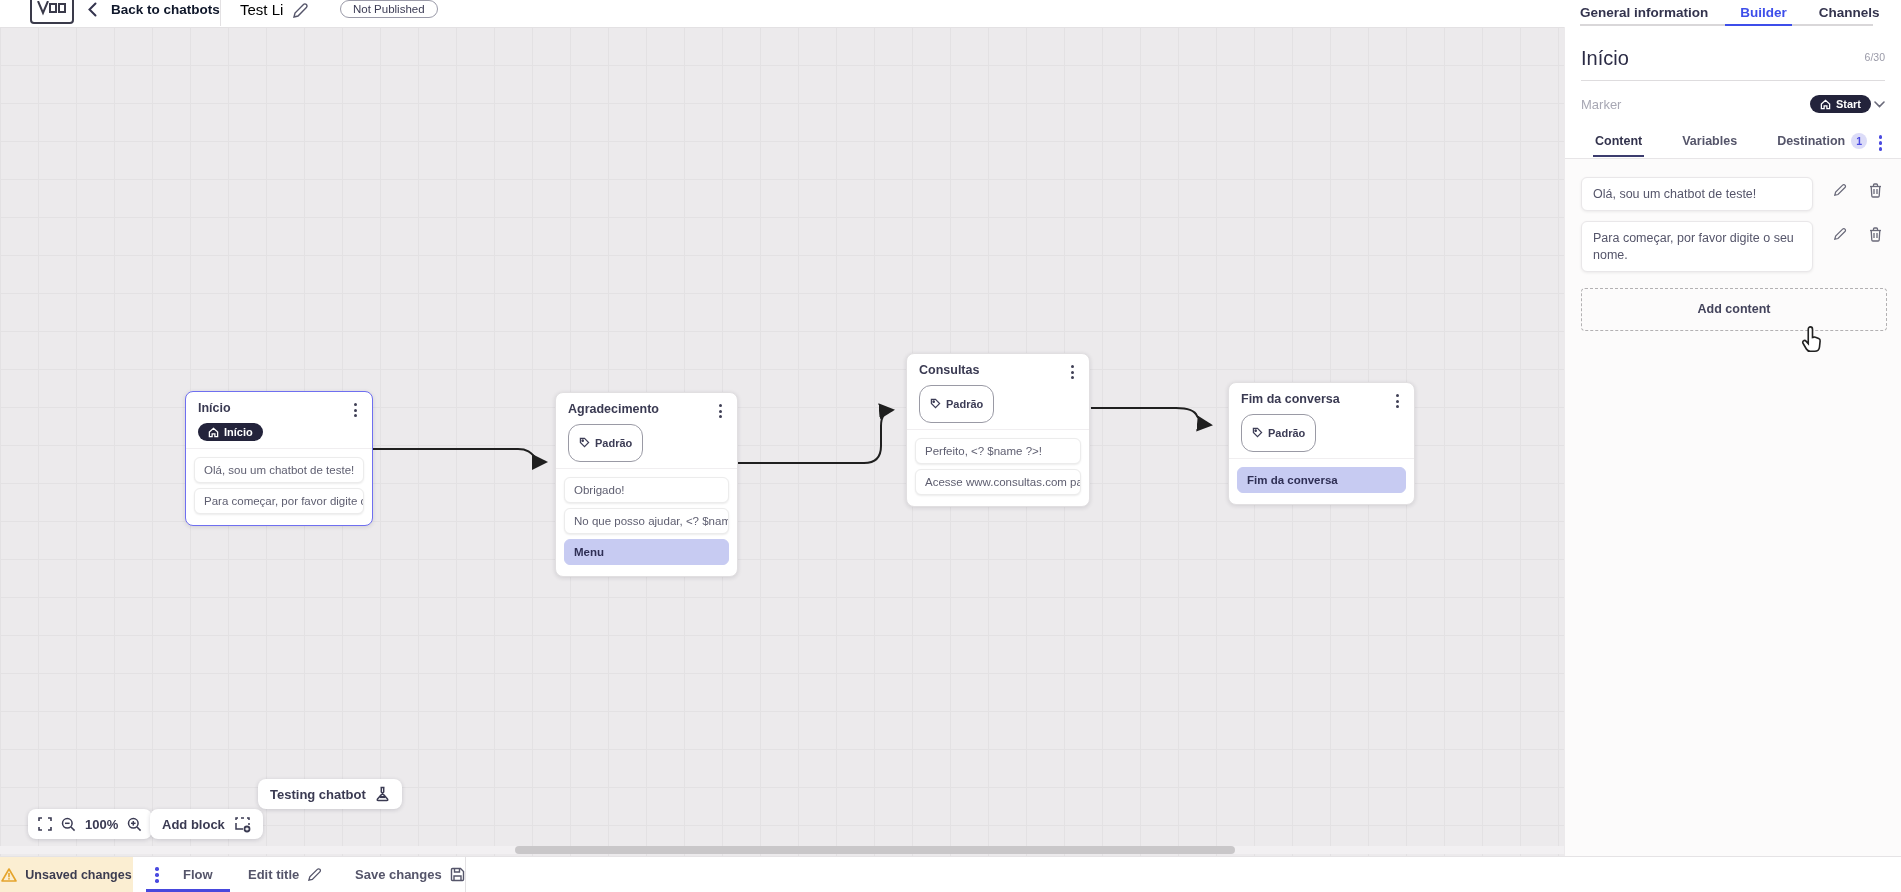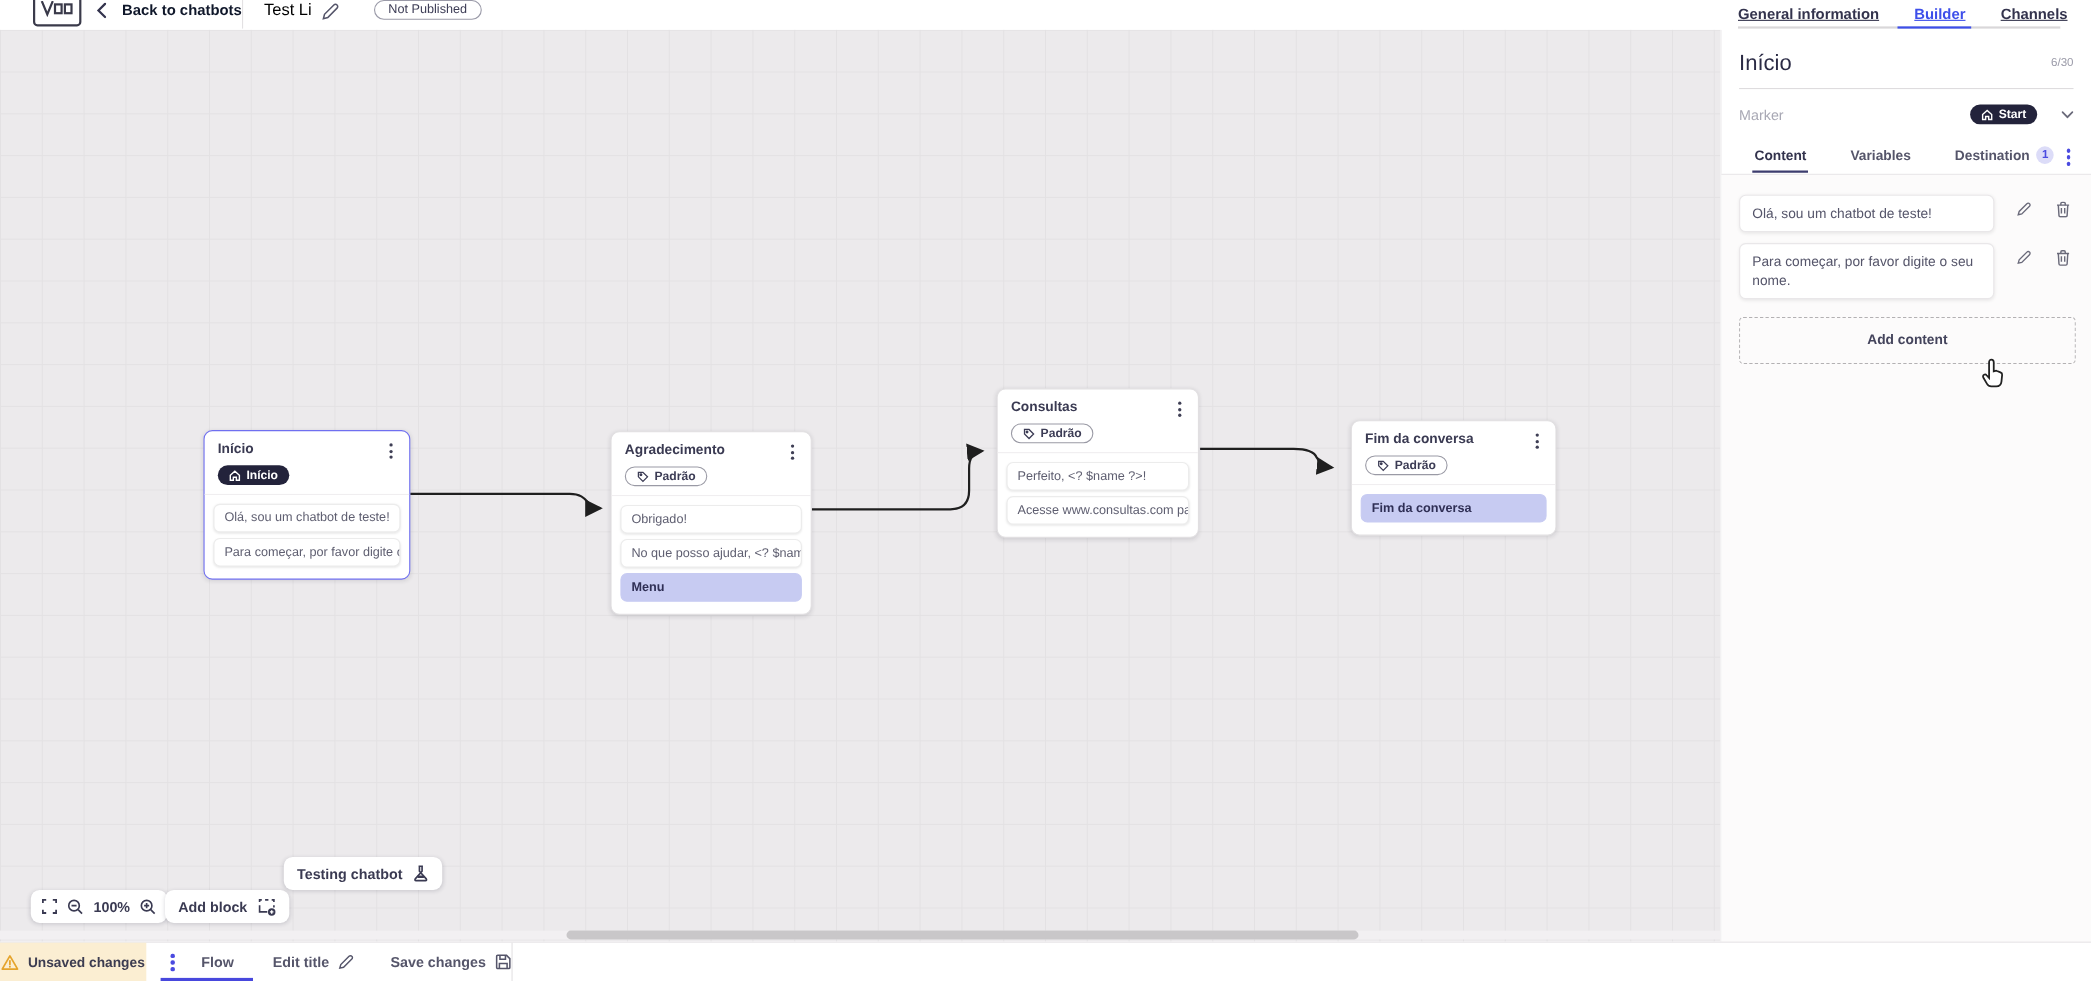--- a/index.html
+++ b/index.html
@@ -11,21 +11,21 @@
   .logo { position:absolute; left:30px; top:-9px; width:44px; height:33px; border:2px solid #3a3a4a; border-radius:4px; background:#fff; }
   .logo svg { position:absolute; left:4px; top:8px; }
   .back-group { position:absolute; left:88px; top:2px; display:flex; align-items:center; gap:14px; cursor:pointer; }
   .back-label { font-size:13.5px; font-weight:700; color:#0f172a; }
   .tb-divider { position:absolute; left:220px; top:0; width:1px; height:26px; background:#e3e1e3; }
   .doc-title { position:absolute; left:240px; top:1px; font-size:15px; color:#000000; }
   .edit-pencil { position:absolute; left:292px; top:2px; color:#55556a; }
   .status-pill { position:absolute; left:340px; top:0px; border:1px solid #9a9aa8; border-radius:11px;
     padding:2px 12px; font-size:11.5px; color:#3c3c55; background:#fff; }
   .top-tabs { position:absolute; left:1580px; top:0; width:300px; height:26px; display:flex; gap:32px; align-items:center; }
-  .top-tab { font-size:13.5px; font-weight:700; color:#33334d; padding-bottom:2px; cursor:pointer;text-decoration:underline; }
+  .top-tab { font-size:13.5px; font-weight:700; color:#33334d; padding-bottom:2px; cursor:pointer; }
   .top-tab.active { color:#3d4eea; }
   .top-tabs-baseline { position:absolute; left:1580px; top:24px; width:293px; height:2px; background:#d9d7d9; }
   .top-tabs-active-line { position:absolute; left:1725px; top:24px; width:67px; height:2px; background:#3d4eea; }
 
   
   .canvas { position:absolute; left:0; top:27px; width:1564px; height:829px; background-color:#eceaec;
     background-image:linear-gradient(to right,#e3e1e3 1px,transparent 1px),linear-gradient(to bottom,#e3e1e3 1px,transparent 1px);
     background-size:38px 38px; overflow:hidden; }
   .wires { position:absolute; left:0; top:0; width:1564px; height:829px; pointer-events:none; }
 
@@ -33,22 +33,22 @@
     box-shadow:0 1px 4px rgba(40,40,60,.14); padding-bottom:6px; cursor:pointer; }
   .node.selected { border:1.5px solid #6f6ff0; }
   .node-head { display:flex; justify-content:space-between; align-items:flex-start; padding:9px 12px 2px; }
   .node-title { font-size:12.5px; font-weight:700; color:#3a3a52; }
   .vdots { display:flex; flex-direction:column; gap:2.5px; padding:2px 3px; cursor:pointer; }
   .vdots i { width:3px; height:3px; border-radius:50%; background:#3f3f55; }
   .vdots.blue i { background:#4a4ae0; width:3.5px; height:3.5px; }
   .badge-row { padding:2px 12px 6px; }
   .badge-dark { display:inline-flex; align-items:center; gap:5px; background:#23233b; color:#fff;
     font-size:11px; font-weight:700; border-radius:12px; padding:3px 10px; }
-  .badge-tag { display:inline-flex; align-items:flex-end; gap:5px; background:#fff; color:#3c3c55;
-    font-size:11px; font-weight:700; border:1px solid #9a9aa5; border-radius:12px; padding:2px 10px; }
+  .badge-tag { display:inline-flex; align-items:flex-start; gap:5px; background:#fff; color:#3c3c55;
+    font-size:11px; font-weight:700; border:1px solid #9a9aa5; border-radius:12px; padding:12px 10px; }
   .node-body { border-top:1px solid #f0eef0; padding-top:3px; }
   .msg { margin:5px 8px; background:#fff; border:1px solid #ececec; border-radius:6px;
     box-shadow:0 1px 2px rgba(0,0,0,.08); padding:6px 9px; font-size:11.5px; color:#5e5e70;
     white-space:nowrap; overflow:hidden; }
   .msg.highlight { background:#c7cbf2; border-color:#c7cbf2; color:#2f2f55; font-weight:700; box-shadow:none; }
 
   
   .ctl-card { position:absolute; background:#fff; border-radius:8px; box-shadow:0 1px 4px rgba(40,40,60,.18);
     height:30px; display:flex; align-items:center; color:#3a3a52; }
   .zoom-card { left:28px; top:782px; padding:0 10px; gap:9px; }
@@ -67,21 +67,21 @@
     border-left:1px solid #eceaec; z-index:20; }
   .panel-header { height:26px; background:#f7f2f1; display:flex; align-items:center; justify-content:space-between; padding:0 14px 0 16px; }
   .panel-header-label { font-size:11.5px; color:#3a3a52; }
   .panel-close { cursor:pointer; color:#5a5a6a; display:flex; }
   .name-row { margin:20px 16px 0; display:flex; justify-content:space-between; align-items:flex-start;
     border-bottom:1px solid #dedcde; padding-bottom:10px; }
   .block-name { font-size:20px; font-weight:400; color:#2b2b45; }
   .char-counter { font-size:10.5px; color:#9a9aa8; margin-top:4px; }
   .marker-row { margin:14px 16px 0; display:flex; justify-content:space-between; align-items:center; }
   .marker-label { font-size:13px; color:#a8a8b4; }
-  .marker-value { display:flex; align-items:center; gap:22px; cursor:pointer; }
+  .marker-value { display:flex; align-items:center; gap:3px; cursor:pointer; }
   .chevron-down { color:#6a6a7a; display:flex; }
   .panel-tabs { margin-top:16px; padding:0 16px; display:flex; align-items:center; gap:24px;
     border-bottom:1px solid #e7e5e7; position:relative; }
   .panel-tab { font-size:12.5px; font-weight:700; color:#55556a; padding:4px 2px 9px; cursor:pointer; display:flex; align-items:center; gap:6px;margin-left:12px; }
   .panel-tab.active { color:#33334d; box-shadow:inset 0 -2px 0 #3c3c6e; }
   .count-badge { width:16px; height:16px; border-radius:50%; background:#dcdcf8; color:#4a4ae0;
     font-size:10.5px; font-weight:700; display:flex; align-items:center; justify-content:center; }
   .panel-tabs .vdots { position:absolute; right:16px; top:4px; }
   .panel-content { background:#fcfbfb; padding:18px 15px 0 16px; height:700px; position:relative; }
   .content-row { display:flex; align-items:flex-start; gap:0; margin-bottom:10px; }

